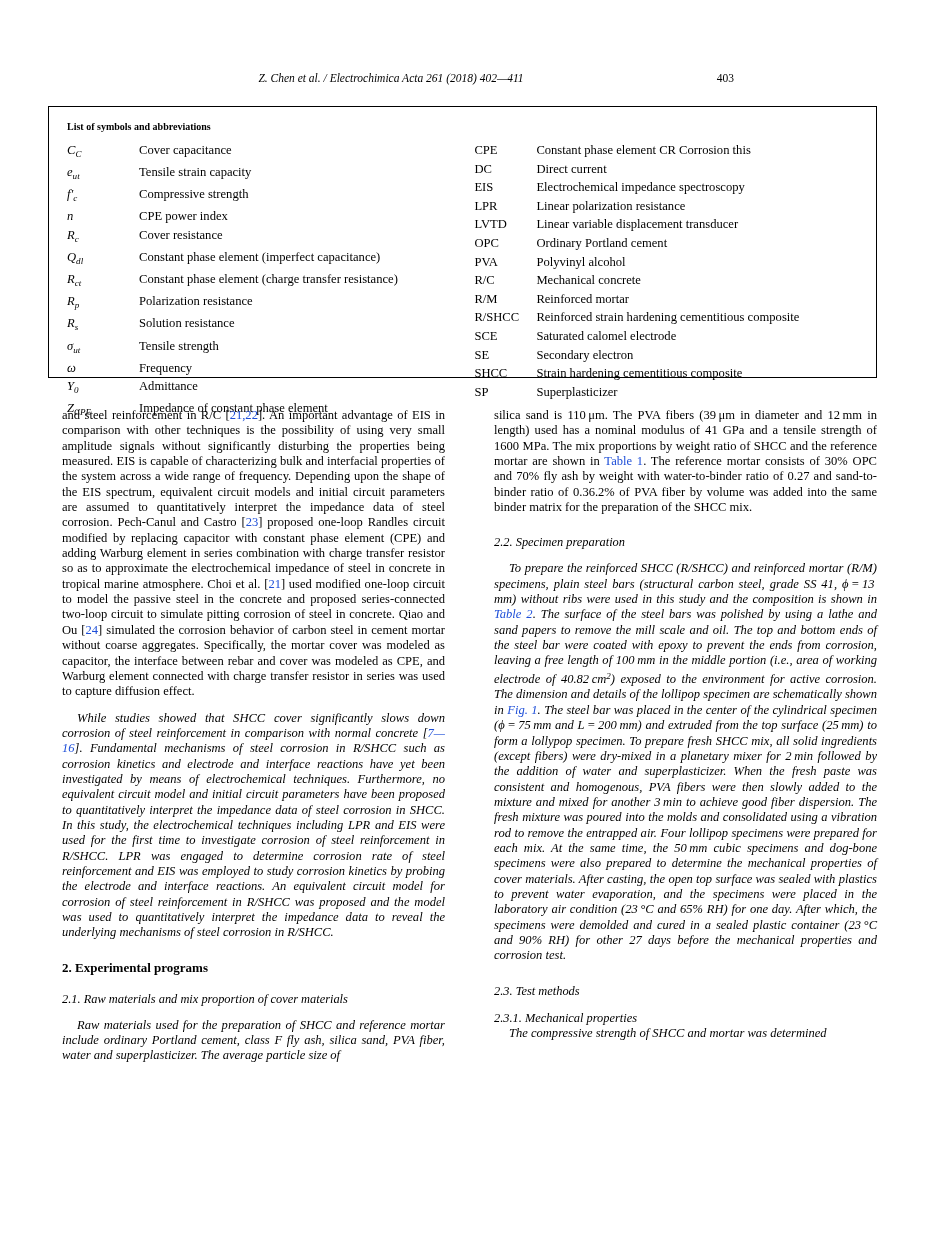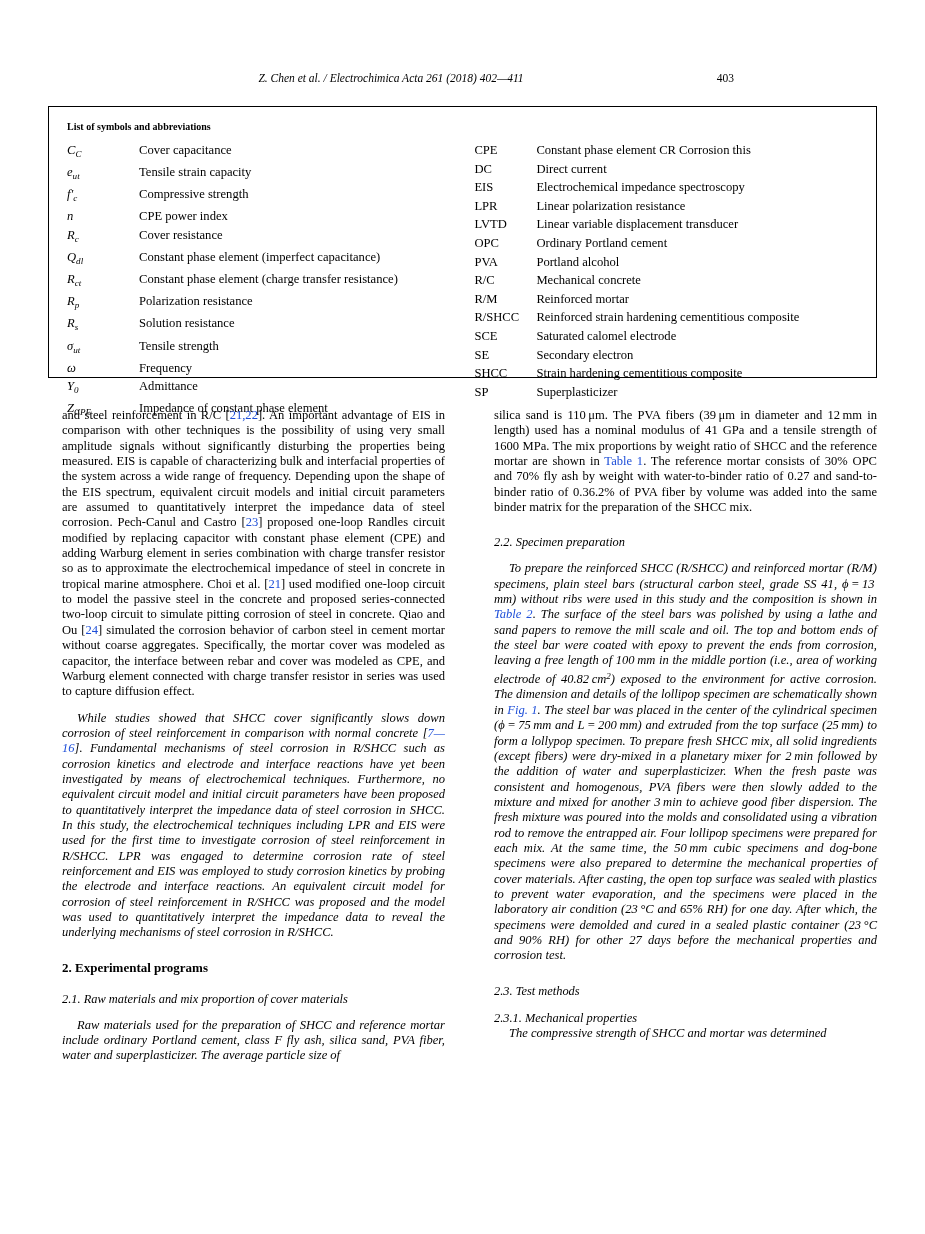--- a/index.html
+++ b/index.html
@@ -228,21 +228,21 @@
           <div class="sym-row">
             <div class="sym-key">LVTD</div>
             <div class="sym-def">Linear variable displacement transducer</div>
           </div>
           <div class="sym-row">
             <div class="sym-key">OPC</div>
             <div class="sym-def">Ordinary Portland cement</div>
           </div>
           <div class="sym-row">
             <div class="sym-key">PVA</div>
-            <div class="sym-def">Portland alcohol</div>
+            <div class="sym-def">Polyvinyl alcohol</div>
           </div>
           <div class="sym-row">
             <div class="sym-key">R/C</div>
             <div class="sym-def">Mechanical concrete</div>
           </div>
           <div class="sym-row">
             <div class="sym-key">R/M</div>
             <div class="sym-def">Reinforced mortar</div>
           </div>
           <div class="sym-row">

